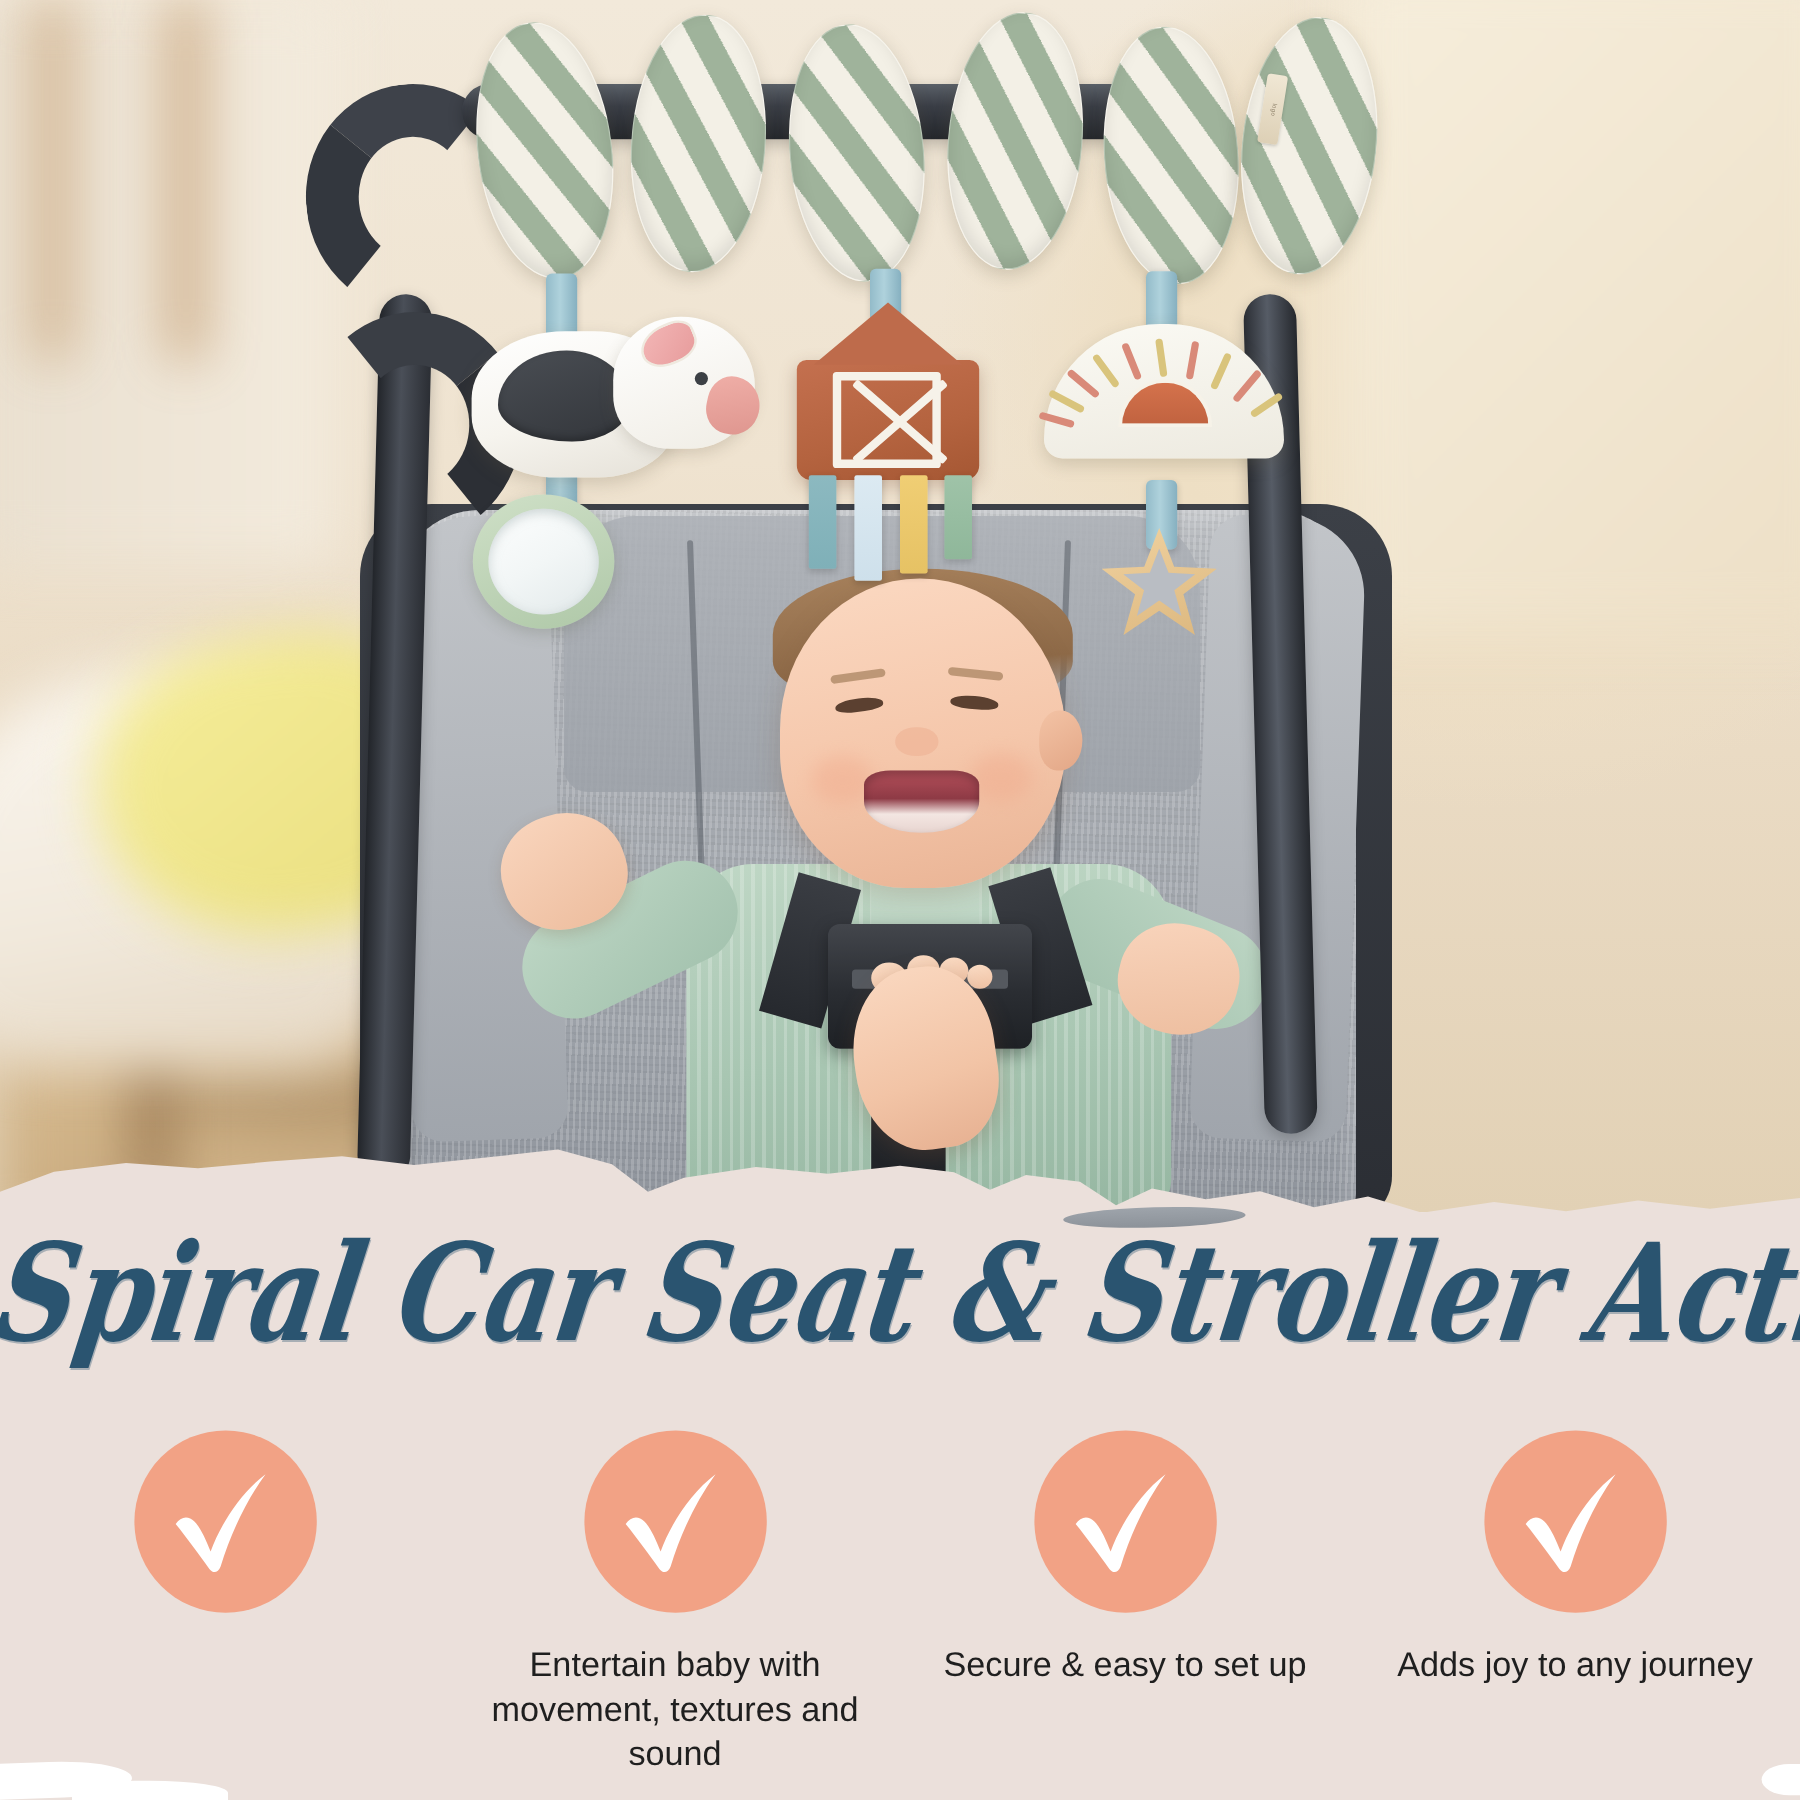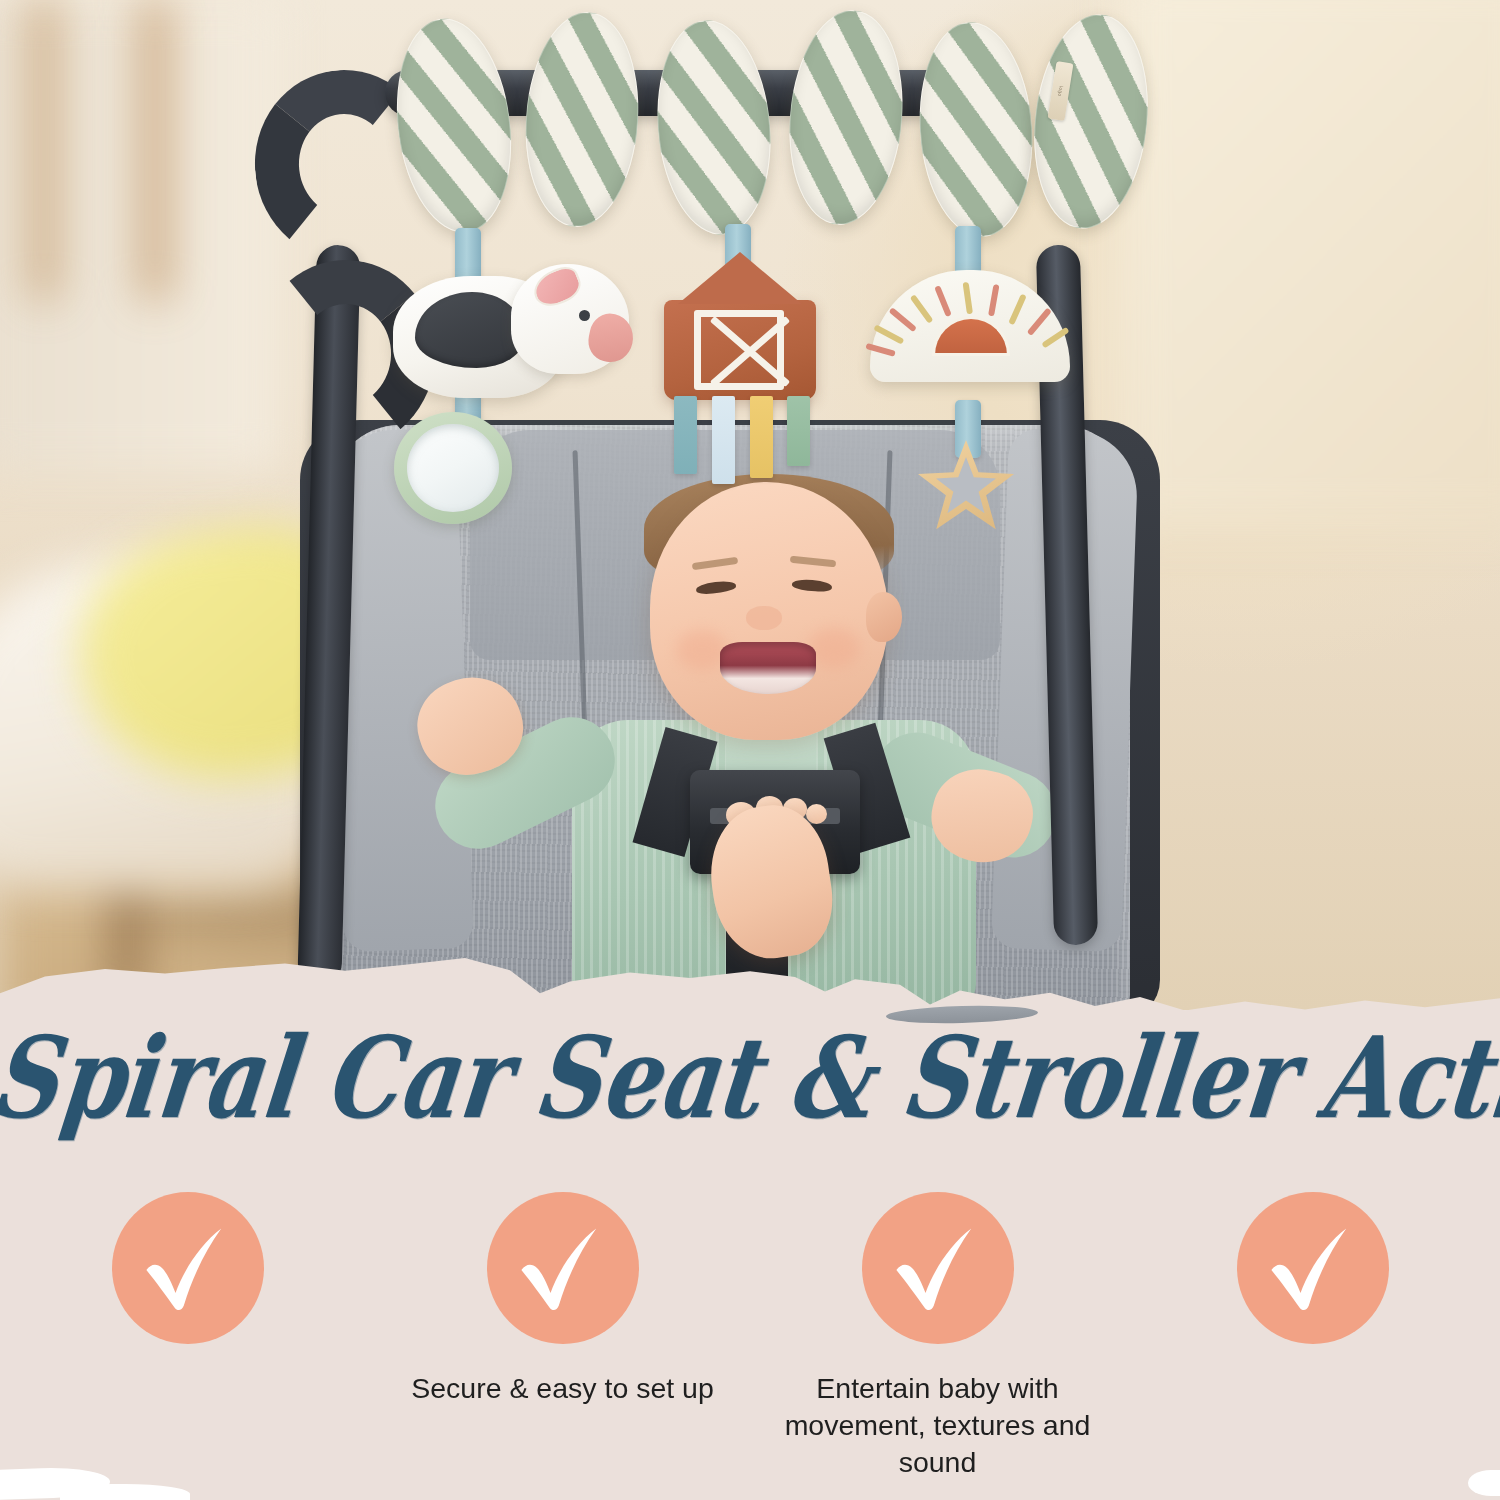--- a/index.html
+++ b/index.html
@@ -466,33 +466,34 @@
       </svg>
     </div>
   </div>
 
   <div class="feature">
     <div class="check-circle">
       <svg viewBox="0 0 100 100">
         <path d="M10 52 C14 46 20 45 25 50 C30 55 34 64 38 74 C46 52 62 27 82 12 C66 34 54 60 46 86 C44 91 40 92 37 88 C29 77 19 63 10 52 Z" fill="#FFFFFF"></path>
       </svg>
     </div>
-    <div class="feature-text">Secure &amp; easy to set up</div>
+    <div class="feature-text">Entertain baby with movement, textures and sound</div>
   </div>
 
   <div class="feature">
     <div class="check-circle">
       <svg viewBox="0 0 100 100">
         <path d="M10 52 C14 46 20 45 25 50 C30 55 34 64 38 74 C46 52 62 27 82 12 C66 34 54 60 46 86 C44 91 40 92 37 88 C29 77 19 63 10 52 Z" fill="#FFFFFF"></path>
       </svg>
     </div>
-    <div class="feature-text">Entertain baby with movement, textures and sound</div>
+    <div class="feature-text">Secure &amp; easy to set up</div>
   </div>
 
   <div class="feature">
     <div class="check-circle">
       <svg viewBox="0 0 100 100">
         <path d="M10 52 C14 46 20 45 25 50 C30 55 34 64 38 74 C46 52 62 27 82 12 C66 34 54 60 46 86 C44 91 40 92 37 88 C29 77 19 63 10 52 Z" fill="#FFFFFF"></path>
       </svg>
     </div>
+    <div class="feature-text">Adds joy to any journey</div>
   </div>
 
 </div>
 
 </body></html>

